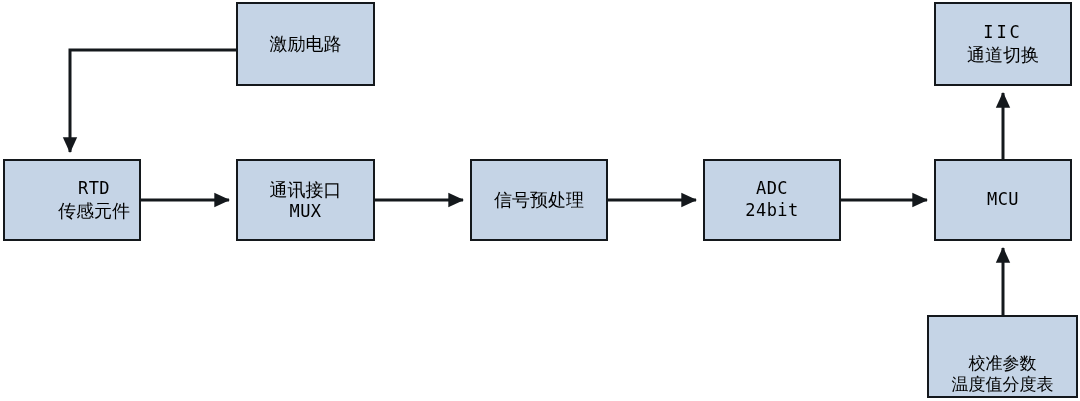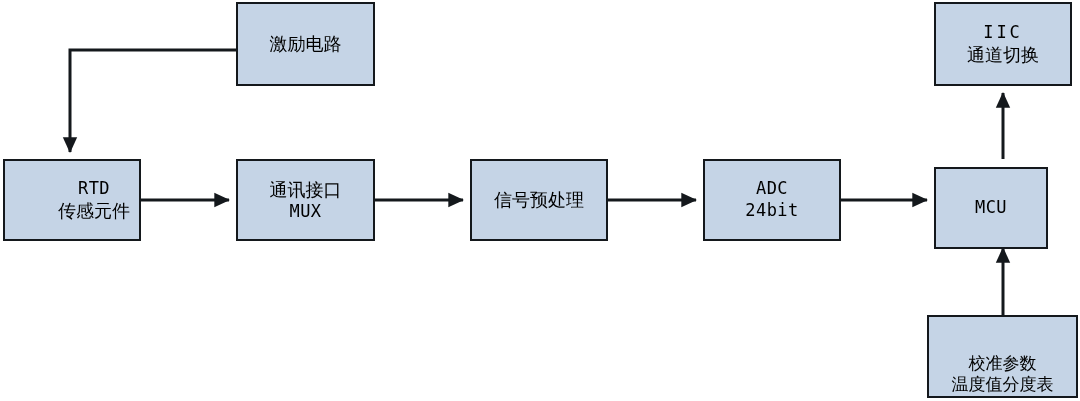--- a/index.html
+++ b/index.html
@@ -61,21 +61,21 @@
   .cjk-sm {
     font-family: "DejaVu Sans", "Liberation Sans", sans-serif;
     font-size: 17px;
   }
   
   #node-excitation    { left: 236px; top: 2px;   width: 139px; height: 84px; }
   #node-rtd           { left: 3px;   top: 159px; width: 138px; height: 82px; padding-left: 44px; }
   #node-mux           { left: 236px; top: 159px; width: 139px; height: 82px; }
   #node-preprocess    { left: 470px; top: 159px; width: 138px; height: 82px; }
   #node-adc           { left: 703px; top: 159px; width: 138px; height: 82px; align-items: center; }
-  #node-mcu           { left: 934px; top: 159px; width: 114px; height: 82px; margin-top: 8px; }
+  #node-mcu           { left: 934px; top: 159px; width: 138px; height: 82px; }
   #node-iic           { left: 934px; top: 2px;   width: 138px; height: 84px; }
   #node-calibration   { left: 927px; top: 315px; width: 151px; height: 83px; justify-content: flex-end; }
 </style>
 </head>
 <body>
 
 <div id="diagram-canvas">
 
   <svg id="edge-layer" viewBox="0 0 1080 401" width="1080" height="401" xmlns="http://www.w3.org/2000/svg">
     <defs>

